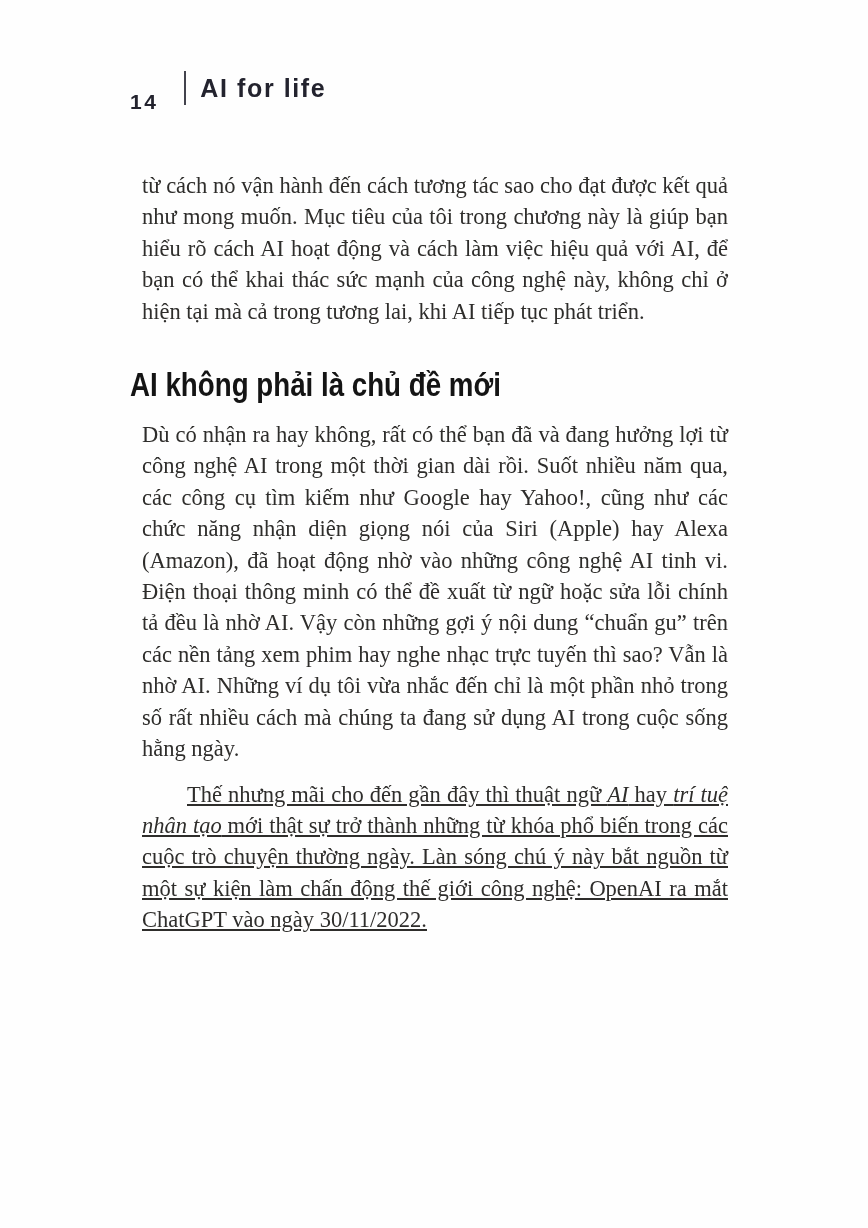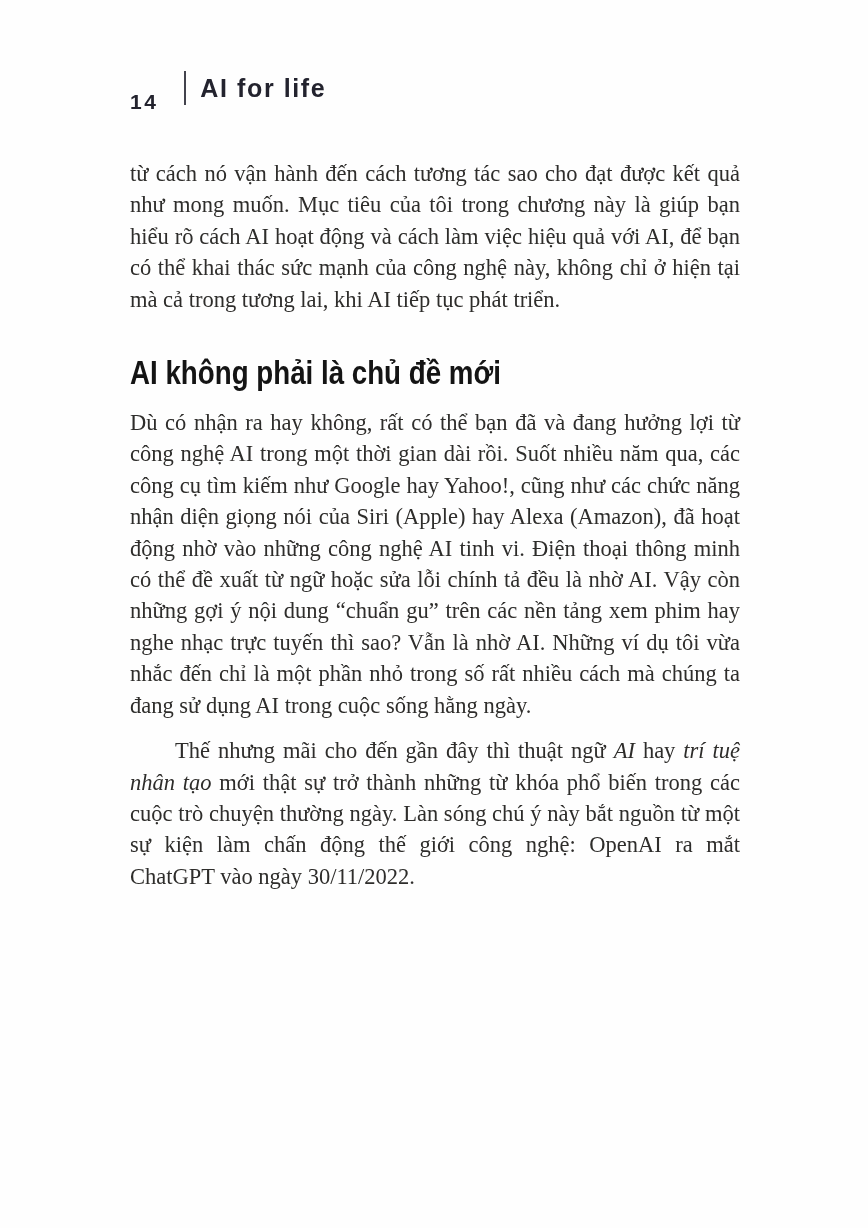--- a/index.html
+++ b/index.html
@@ -43,40 +43,41 @@
     font-size: 25px;
     letter-spacing: 1.6px;
   }
   .page-body {
     position: absolute;
     top: 158px;
     left: 130px;
     width: 610px;
   }
   .page-body p {
-    margin: 0;
+    margin: 12px;
     font-size: 22.5px;
     line-height: 31.4px;
     text-align: justify;
     color: #2e2d2b;
   }
   .section-heading {
     font-family: "Liberation Sans", "DejaVu Sans", sans-serif;
     font-weight: 700;
     color: #141414;
     font-size: 33px;
     line-height: 40px;
     margin: 38px 0 14px 0;
     transform: scaleX(0.84);
     transform-origin: 0 50%;
     white-space: nowrap;
   }
   .para-indent {
     text-indent: 45px;
     margin-top: 14px !important;
+    text-decoration: underline;
   }
   .para-indent em {
     font-style: italic;
   }
 </style>
 </head>
 <body>
 
 <div class="page">
 

